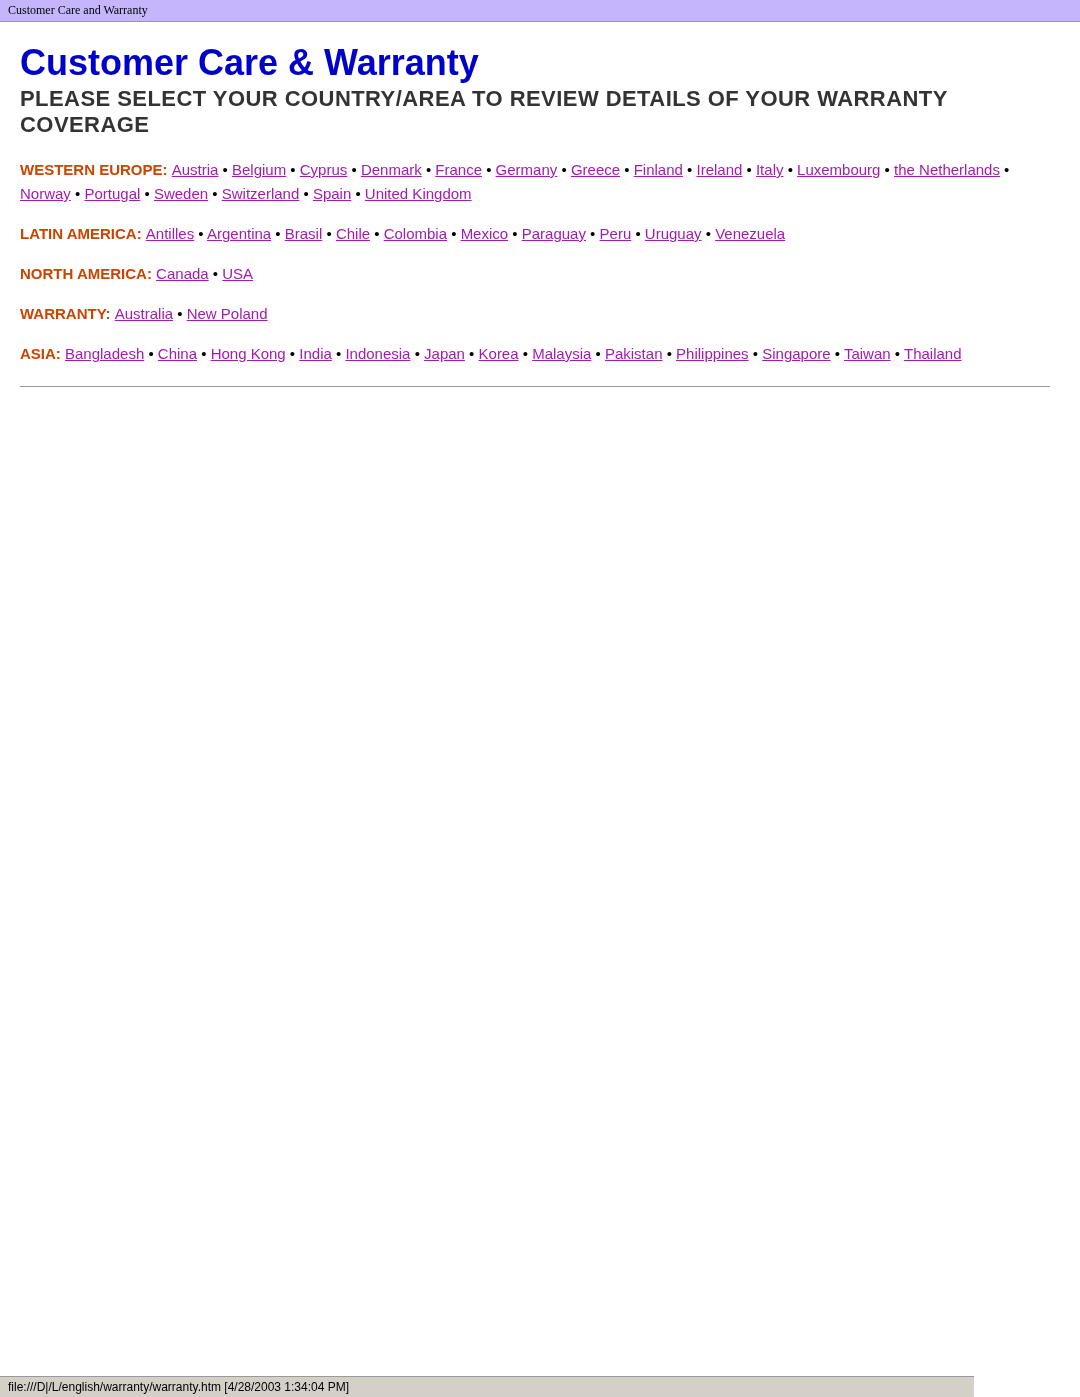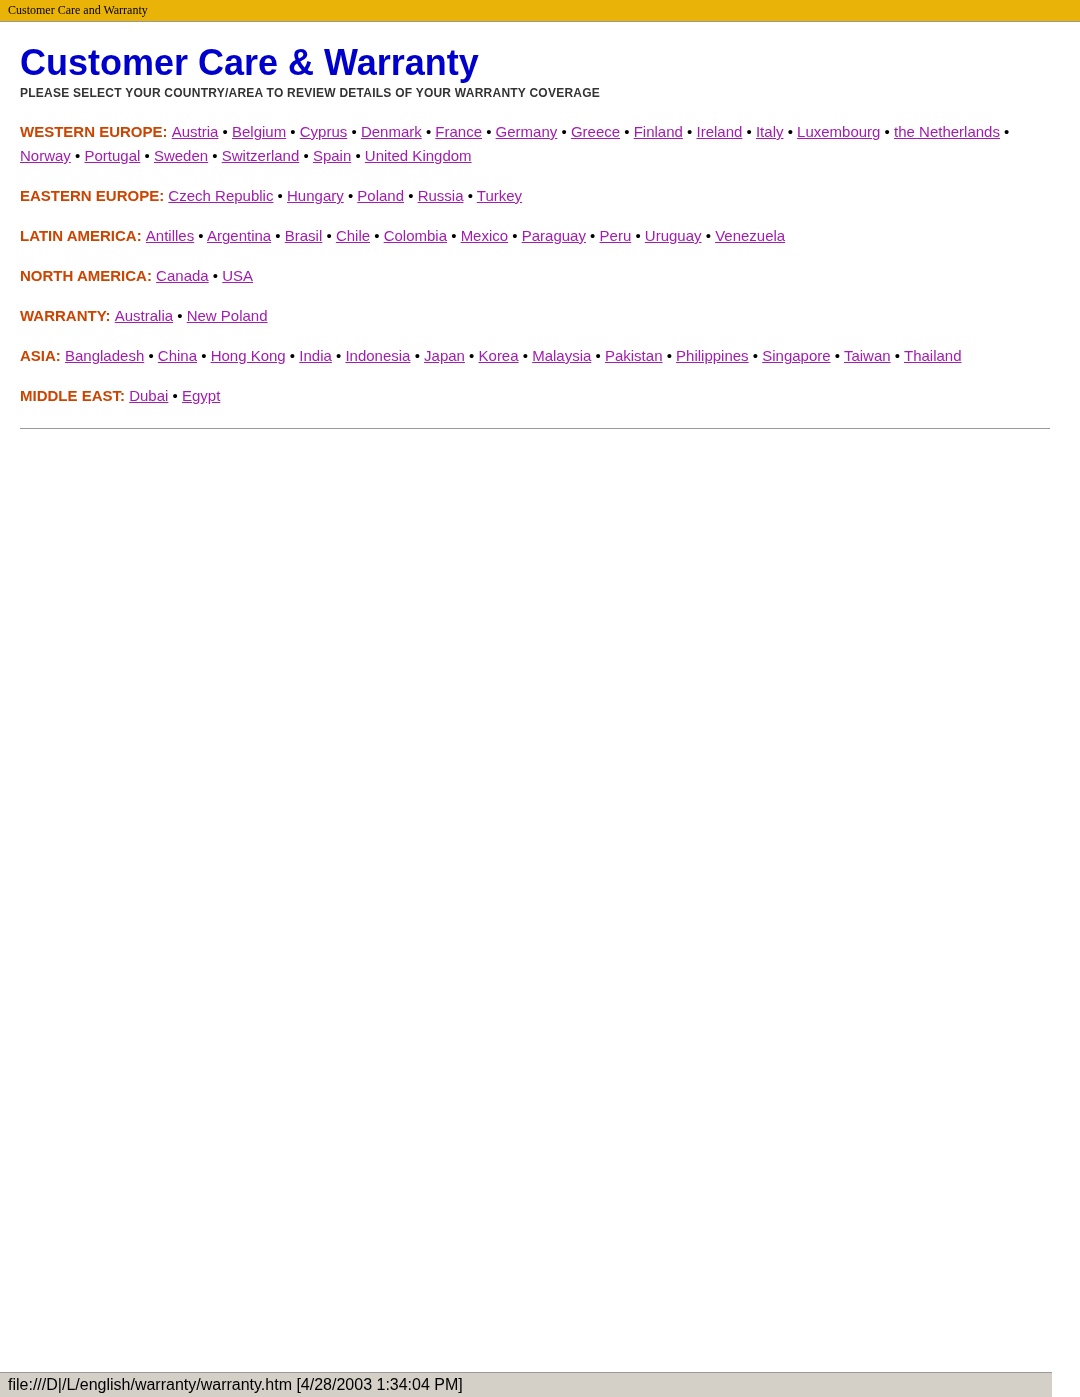--- a/index.html
+++ b/index.html
@@ -6,38 +6,38 @@
     body {
       font-family: Times New Roman, serif;
       font-size: 16px;
       background: #fff;
       color: #000;
       width: 1080px;
       min-height: 1397px;
       position: relative;
     }
     #title-bar {
-      background: #eab308;
+      background: #c4b5fd;
       padding: 3px 8px;
       font-size: 12px;
       color: #000;
       border-bottom: 1px solid #999;
     }
     #content {
       padding: 20px 30px 60px 20px;
     }
     h1 {
       font-size: 36px;
       font-weight: bold;
       color: #0000cc;
       margin-bottom: 2px;
       font-family: Arial, sans-serif;
     }
     .subtitle {
-      font-size: 12px;
+      font-size: 22px;
       font-weight: bold;
       color: #333;
       margin-bottom: 20px;
       font-family: Arial, sans-serif;
       text-transform: uppercase;
       letter-spacing: 0.02em;
     }
     .region-block {
       margin-bottom: 16px;
       font-size: 15px;
@@ -57,48 +57,46 @@
     .separator {
       border: none;
       border-top: 1px solid #999;
       margin-top: 20px;
       margin-bottom: 10px;
     }
     #status-bar {
       position: fixed;
       bottom: 0;
       left: 0;
-      width: 1052px;
+      width: 974px;
       background: #d4d0c8;
       padding: 3px 8px;
-      font-size: 16px;
+      font-size: 12px;
       color: #000;
       border-top: 1px solid #999;
       font-family: Arial, sans-serif;
     }
   </style>
 </head>
 <body>
 
 <div id="title-bar">
   <span>Customer Care and Warranty</span>
 </div>
 
 <div id="content">
   <h1>Customer Care &amp; Warranty</h1>
   <p class="subtitle">PLEASE SELECT YOUR COUNTRY/AREA TO REVIEW DETAILS OF YOUR WARRANTY COVERAGE</p>
 
   <div id="regions-container">
       <div class="region-block"><span class="region-label">WESTERN EUROPE: </span><a href="#">Austria</a> • <a href="#">Belgium</a> • <a href="#">Cyprus</a> • <a href="#">Denmark</a> • <a href="#">France</a> • <a href="#">Germany</a> • <a href="#">Greece</a> • <a href="#">Finland</a> • <a href="#">Ireland</a> • <a href="#">Italy</a> • <a href="#">Luxembourg</a> • <a href="#">the Netherlands</a> • <a href="#">Norway</a> • <a href="#">Portugal</a> • <a href="#">Sweden</a> • <a href="#">Switzerland</a> • <a href="#">Spain</a> • <a href="#">United Kingdom</a></div>
-      <div class="region-block"><span class="region-label">EASTERN EUROPE: </span><a href="#">Czech Republic</a> • <a href="#">Hungary</a> • <a href="#">Poland</a> • <a href="#">Russia</a> • <a href="#">Turkey</a></div>
       <div class="region-block"><span class="region-label">LATIN AMERICA: </span><a href="#">Antilles</a> • <a href="#">Argentina</a> • <a href="#">Brasil</a> • <a href="#">Chile</a> • <a href="#">Colombia</a> • <a href="#">Mexico</a> • <a href="#">Paraguay</a> • <a href="#">Peru</a> • <a href="#">Uruguay</a> • <a href="#">Venezuela</a></div>
       <div class="region-block"><span class="region-label">NORTH AMERICA: </span><a href="#">Canada</a> • <a href="#">USA</a></div>
       <div class="region-block"><span class="region-label">WARRANTY: </span><a href="#">Australia</a> • <a href="#">New Poland</a></div>
       <div class="region-block"><span class="region-label">ASIA: </span><a href="#">Bangladesh</a> • <a href="#">China</a> • <a href="#">Hong Kong</a> • <a href="#">India</a> • <a href="#">Indonesia</a> • <a href="#">Japan</a> • <a href="#">Korea</a> • <a href="#">Malaysia</a> • <a href="#">Pakistan</a> • <a href="#">Philippines</a> • <a href="#">Singapore</a> • <a href="#">Taiwan</a> • <a href="#">Thailand</a></div>
-      <div class="region-block"><span class="region-label">MIDDLE EAST: </span><a href="#">Dubai</a> • <a href="#">Egypt</a></div>
     </div>
 
   <hr class="separator">
 </div>
 
 <div id="status-bar">
   <span>file:///D|/L/english/warranty/warranty.htm [4/28/2003 1:34:04 PM]</span>
 </div>
 
 </body></html>

